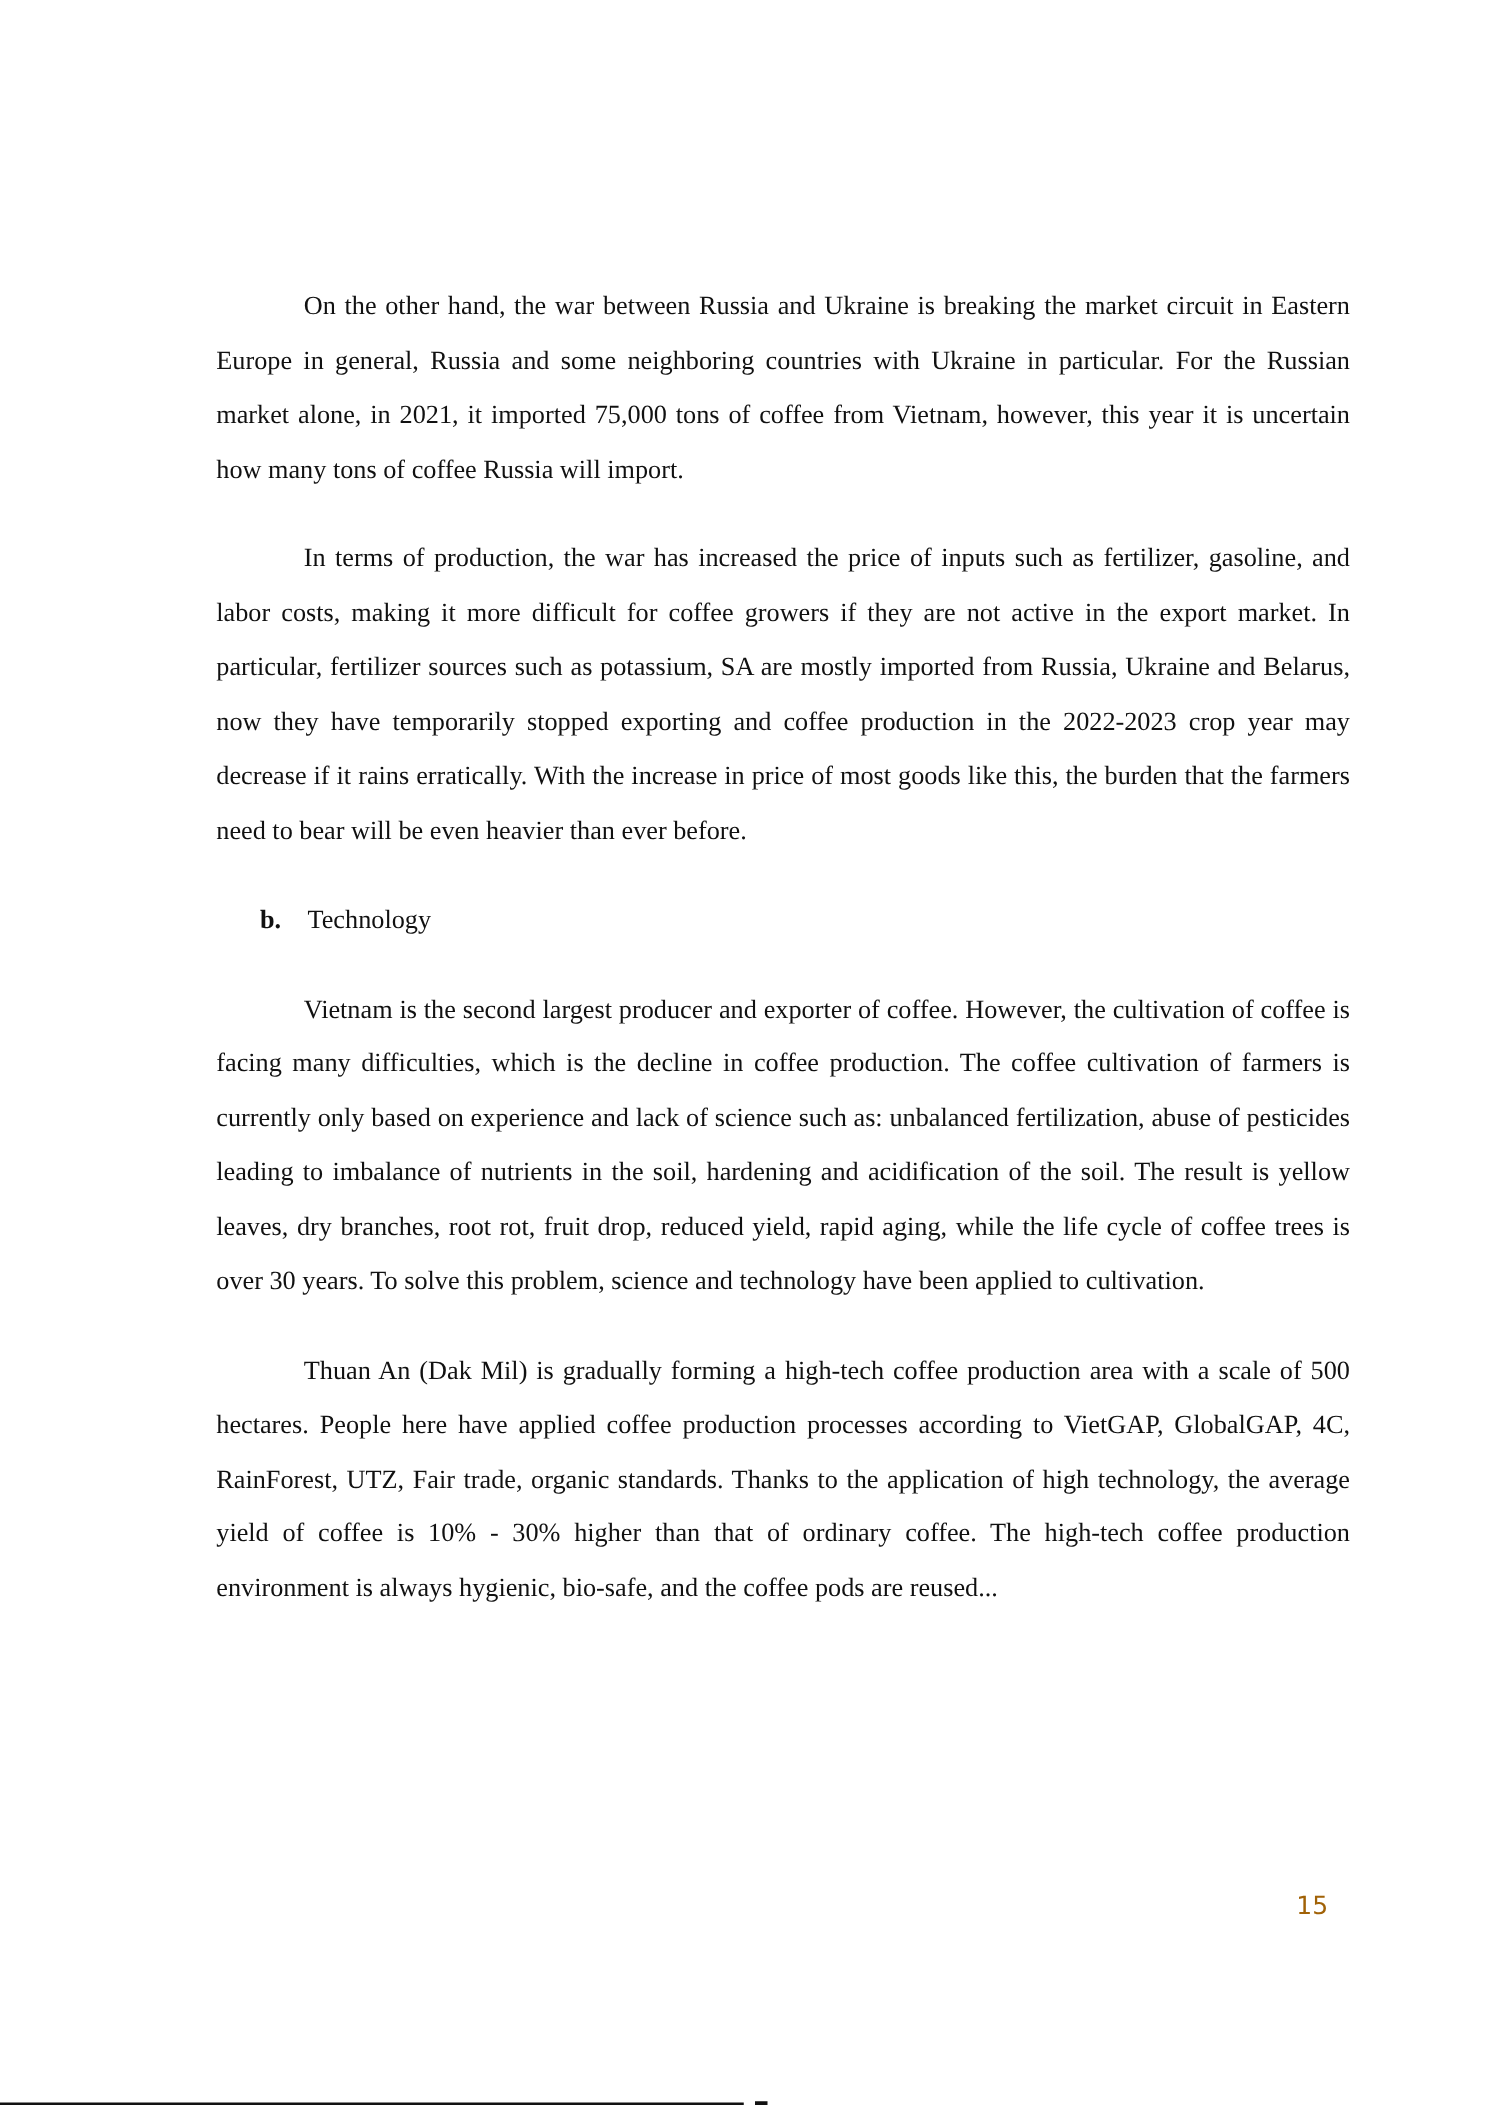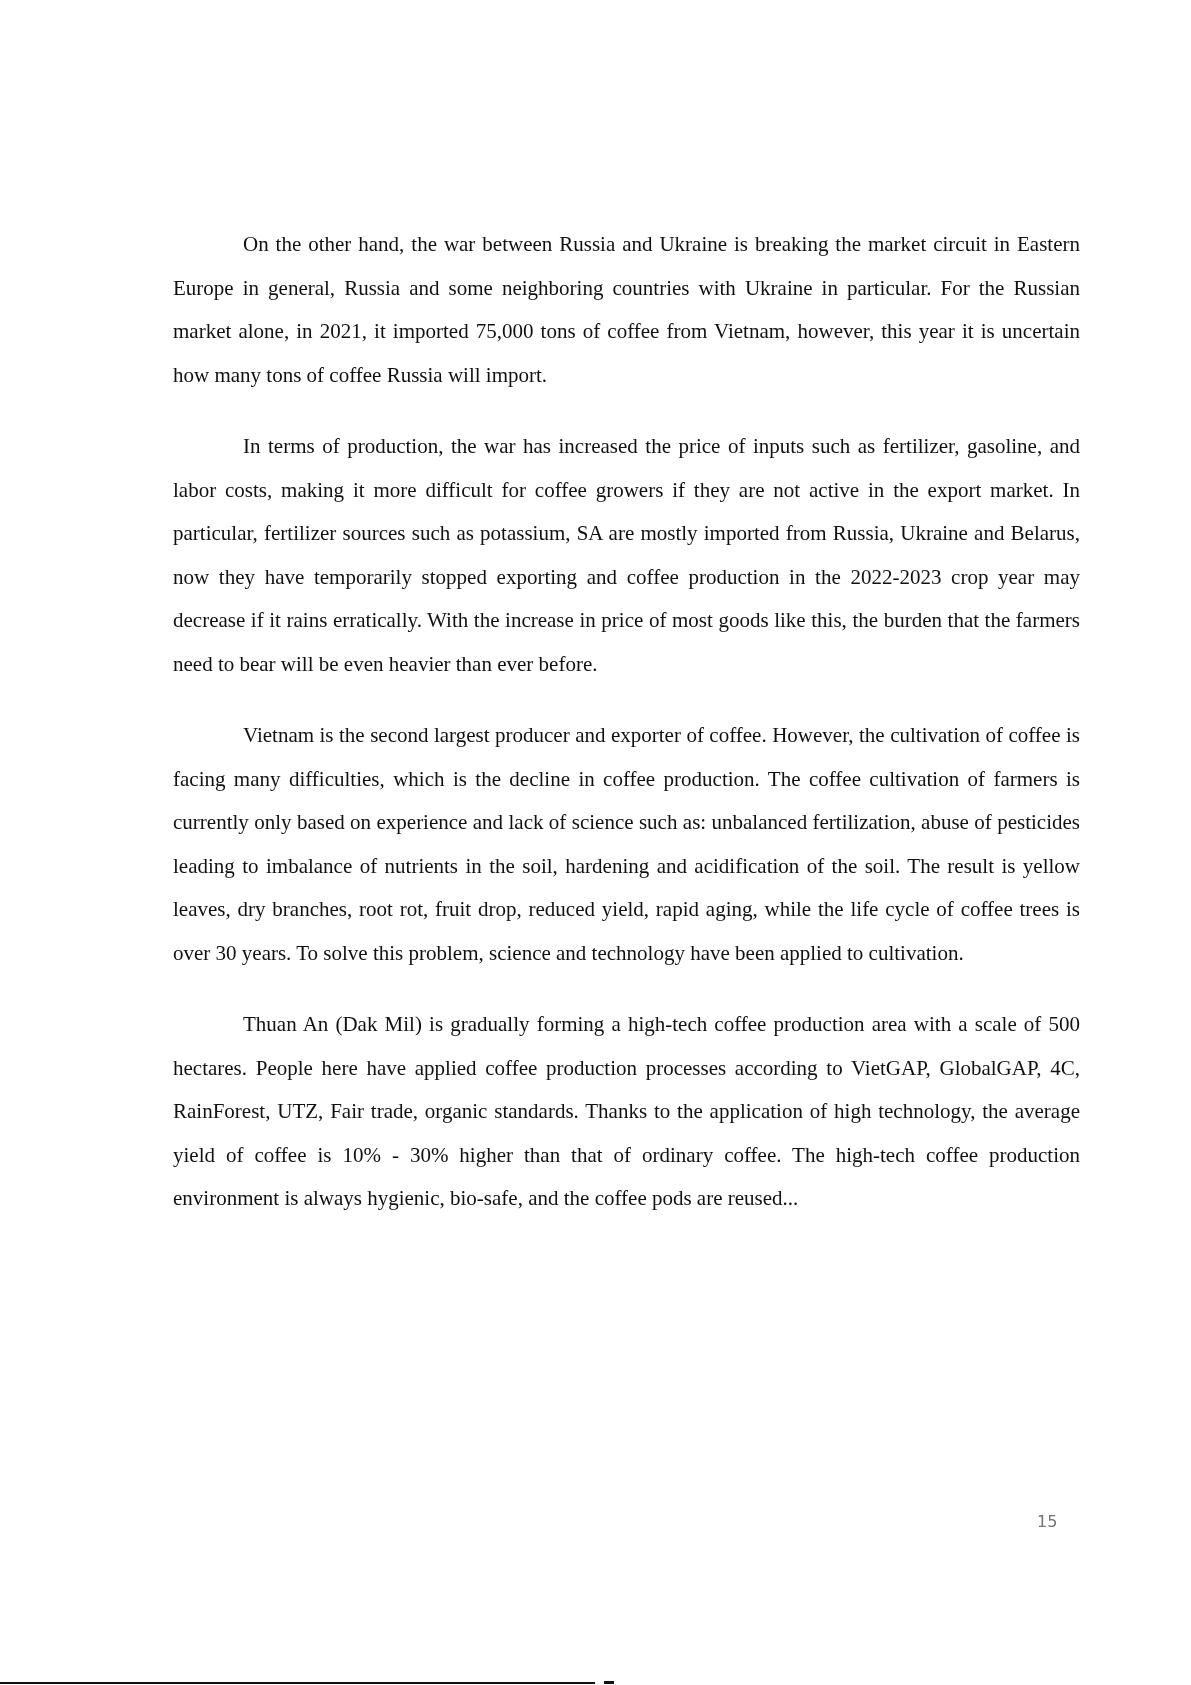--- a/index.html
+++ b/index.html
@@ -8,34 +8,37 @@
     position: absolute; left: 141px; top: 223px; width: 907px;
     font-family: "Liberation Serif", serif; font-size: 21px; color: #111;
     line-height: 43.5px;
     margin-left: 32px;
   }
   .para { margin: 0 0 28px 0; text-align: justify; text-indent: 70px; }
   .heading { margin: 0 0 28px 0; padding-left: 35px; }
   .heading .num { font-weight: bold; display: inline-block; width: 38px; }
   .page-number {
     position: absolute; left: 1037px; top: 1512px;
-    font-family: "DejaVu Sans", sans-serif; font-size: 16px; color: #737373;
+    font-family: "DejaVu Sans", sans-serif; font-size: 20px; color: #a16207;
   }
   .bottom-rule {
     position: absolute; left: 0; top: 1682px; width: 595px; height: 2px; background: #111;
   }
   .bottom-tick {
     position: absolute; left: 604px; top: 1681px; width: 10px; height: 3px; background: #111;
   }
 </style>
 </head>
 <body>
 
 <div class="page">
   <p class="para">On the other hand, the war between Russia and Ukraine is breaking the market circuit in Eastern Europe in general, Russia and some neighboring countries with Ukraine in particular. For the Russian market alone, in 2021, it imported 75,000 tons of coffee from Vietnam, however, this year it is uncertain how many tons of coffee Russia will import.</p>
   <p class="para">In terms of production, the war has increased the price of inputs such as fertilizer, gasoline, and labor costs, making it more difficult for coffee growers if they are not active in the export market. In particular, fertilizer sources such as potassium, SA are mostly imported from Russia, Ukraine and Belarus, now they have temporarily stopped exporting and coffee production in the 2022-2023 crop year may decrease if it rains erratically. With the increase in price of most goods like this, the burden that the farmers need to bear will be even heavier than ever before.</p>
+  <div class="heading">
+    <span class="num">b.</span><span>Technology</span>
+  </div>
   <p class="para">Vietnam is the second largest producer and exporter of coffee. However, the cultivation of coffee is facing many difficulties, which is the decline in coffee production. The coffee cultivation of farmers is currently only based on experience and lack of science such as: unbalanced fertilization, abuse of pesticides leading to imbalance of nutrients in the soil, hardening and acidification of the soil. The result is yellow leaves, dry branches, root rot, fruit drop, reduced yield, rapid aging, while the life cycle of coffee trees is over 30 years. To solve this problem, science and technology have been applied to cultivation.</p>
   <p class="para">Thuan An (Dak Mil) is gradually forming a high-tech coffee production area with a scale of 500 hectares. People here have applied coffee production processes according to VietGAP, GlobalGAP, 4C, RainForest, UTZ, Fair trade, organic standards. Thanks to the application of high technology, the average yield of coffee is 10% - 30% higher than that of ordinary coffee. The high-tech coffee production environment is always hygienic, bio-safe, and the coffee pods are reused...</p>
 </div>
 
 <div class="page-number">15</div>
 <div class="bottom-rule"></div>
 <div class="bottom-tick"></div>
 
 </body></html>

